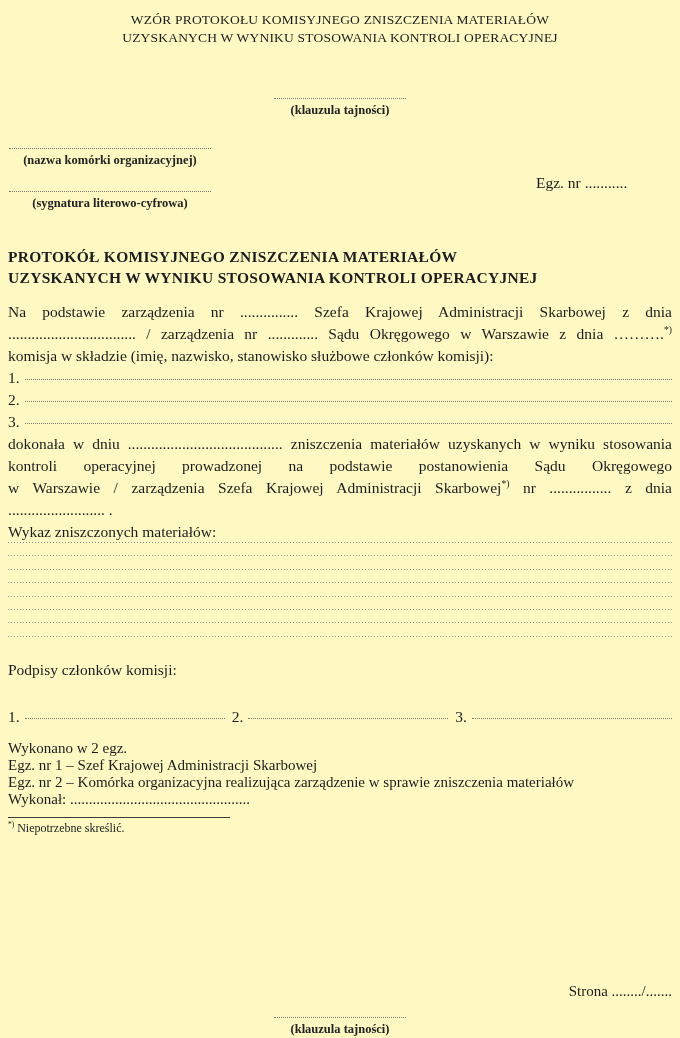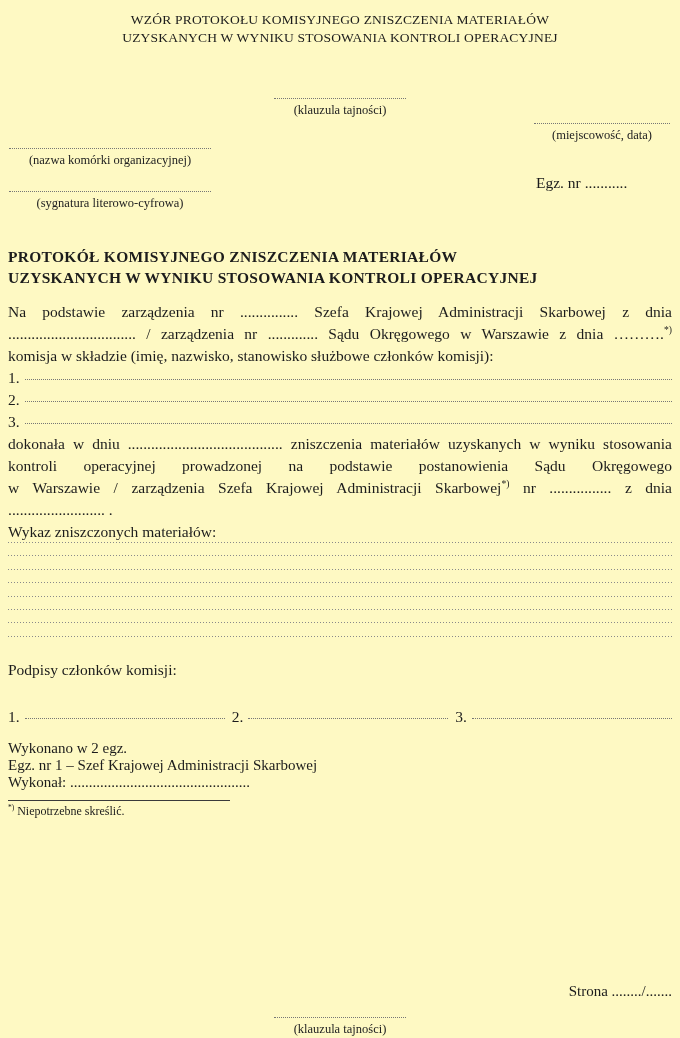--- a/index.html
+++ b/index.html
@@ -11,21 +11,21 @@
     font-family:"Liberation Serif","DejaVu Serif",serif;
     color:#1c1c1c;
     overflow:hidden;
   }
   .content { padding:0 8px; }
 
   
   .top-title { padding-top:11px; text-align:center; font-size:13.5px; line-height:18px; letter-spacing:.2px; }
 
   
-  .hdr { position:absolute; text-align:center; }
+  .hdr { position:absolute; text-align:center;font-weight:bold; }
   .dot-span { display:inline-block; height:9px; border-bottom:1.5px dotted #767676; }
   .sublabel { font-size:12.5px; line-height:15px; color:#222; }
 
   .clause-top   { top:85px; left:0; width:100%; }
   .place-date   { top:110px; right:8px; width:140px; }
   .org-unit     { top:135px; left:8px; width:204px; }
   .signature-block { top:178px; left:8px; width:204px; }
   .copy-no      { position:absolute; top:174px; left:536px; font-size:15.5px; text-align:left; }
 
   
@@ -72,24 +72,20 @@
   <div class="top-title">
     <div>WZÓR PROTOKOŁU KOMISYJNEGO ZNISZCZENIA MATERIAŁÓW</div>
     <div>UZYSKANYCH W WYNIKU STOSOWANIA KONTROLI OPERACYJNEJ</div>
   </div>
 
   <div class="hdr clause-top">
     <span class="dot-span" style="width:132px;"></span>
     <div class="sublabel">(klauzula tajności)</div>
   </div>
 
-  <div class="hdr place-date">
-    <span class="dot-span" style="width:136px;"></span>
-    <div class="sublabel">(miejscowość, data)</div>
-  </div>
 
   <div class="hdr org-unit">
     <span class="dot-span" style="width:202px;"></span>
     <div class="sublabel">(nazwa komórki organizacyjnej)</div>
   </div>
 
   <div class="copy-no">Egz. nr ...........</div>
 
   <div class="hdr signature-block">
     <span class="dot-span" style="width:202px;"></span>
@@ -155,20 +151,21 @@
       </div>
       <div class="sig-item">
         <span>3.</span>
         <span class="fill"></span>
       </div>
     </div>
 
     <div class="distribution">
       <div>Wykonano w 2 egz.</div>
       <div>Egz. nr 1 – Szef Krajowej Administracji Skarbowej</div>
+      <div>Egz. nr 2 – Komórka organizacyjna realizująca zarządzenie w sprawie zniszczenia materiałów</div>
       <div>Wykonał: ................................................</div>
     </div>
 
     <div class="footnote-sep"></div>
     <div class="footnote"><sup>*)</sup><span> Niepotrzebne skreślić.</span></div>
   </div>
 
   <div class="page-no">Strona ......../.......</div>
   <div class="hdr clause-bottom">
     <span class="dot-span" style="width:132px;"></span>

